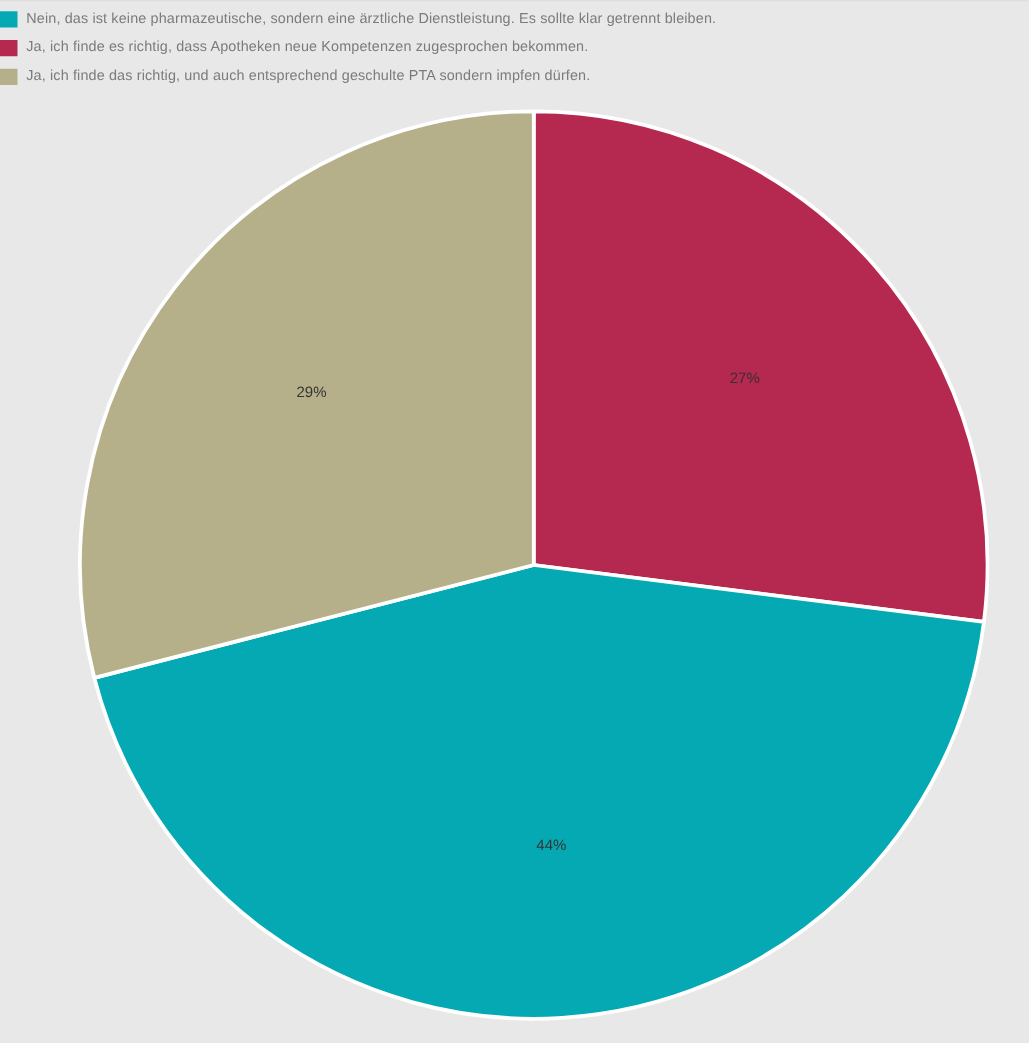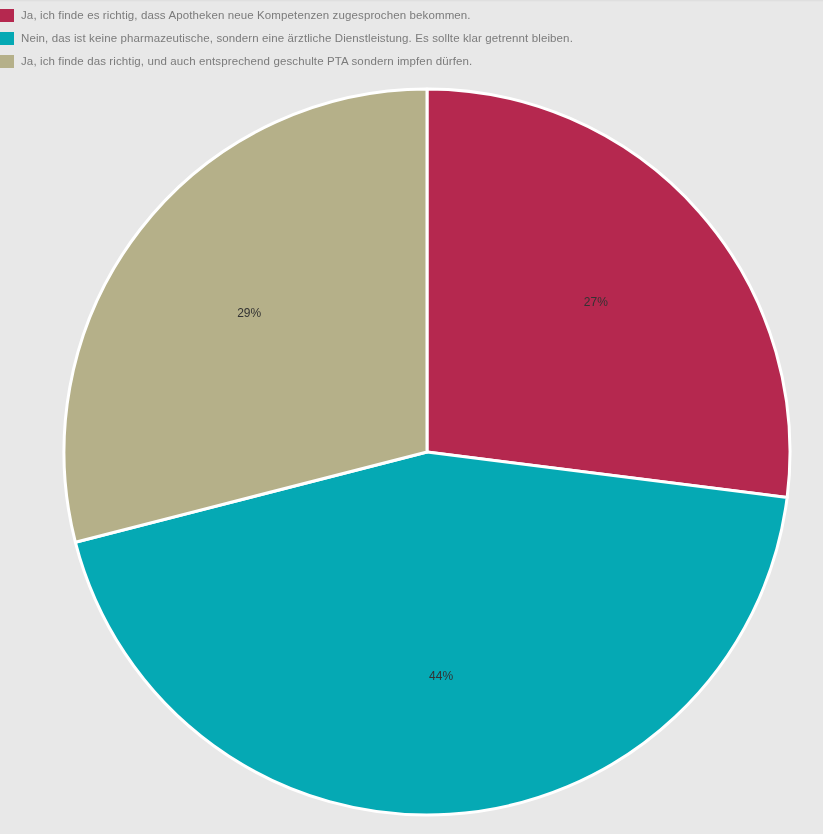--- a/index.html
+++ b/index.html
@@ -87,26 +87,26 @@
 </style>
 </head>
 <body>
 
 <div id="chart-root">
 
   <div class="top-edge-line"></div>
 
   <div id="legend">
     <div class="legend-item">
+      <span class="legend-swatch" style="background:#05a9b4"></span>
+      <span class="legend-label">Nein, das ist keine pharmazeutische, sondern eine ärztliche Dienstleistung. Es sollte klar getrennt bleiben.</span>
+    </div>
+    <div class="legend-item">
       <span class="legend-swatch" style="background:#b5284f"></span>
       <span class="legend-label">Ja, ich finde es richtig, dass Apotheken neue Kompetenzen zugesprochen bekommen.</span>
-    </div>
-    <div class="legend-item">
-      <span class="legend-swatch" style="background:#05a9b4"></span>
-      <span class="legend-label">Nein, das ist keine pharmazeutische, sondern eine ärztliche Dienstleistung. Es sollte klar getrennt bleiben.</span>
     </div>
     <div class="legend-item">
       <span class="legend-swatch" style="background:#b5b089"></span>
       <span class="legend-label">Ja, ich finde das richtig, und auch entsprechend geschulte PTA sondern impfen dürfen.</span>
     </div>
   </div>
 
   <div id="pie-wrap">
     <svg id="pie-svg" width="823" height="834" viewBox="0 0 823 834">
       <g id="slices">

